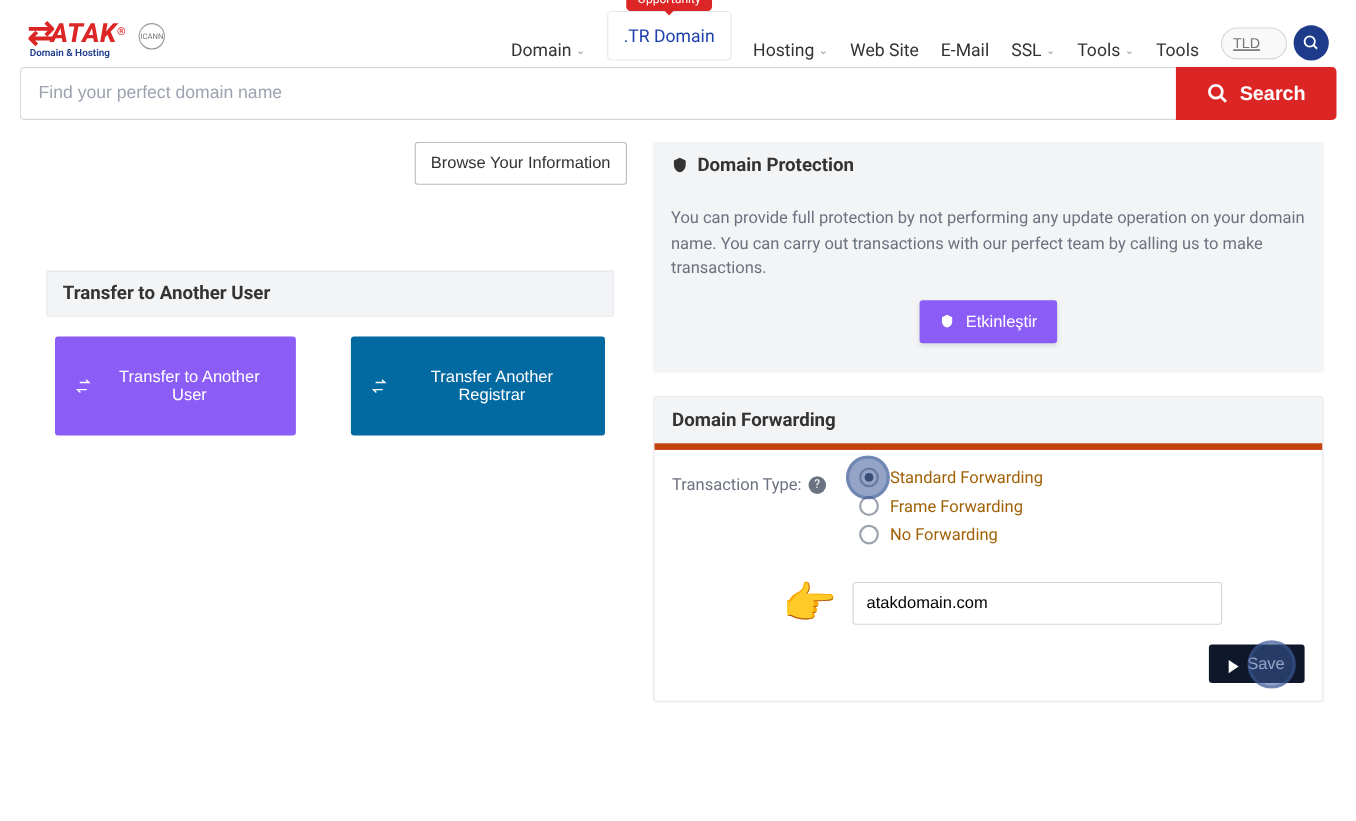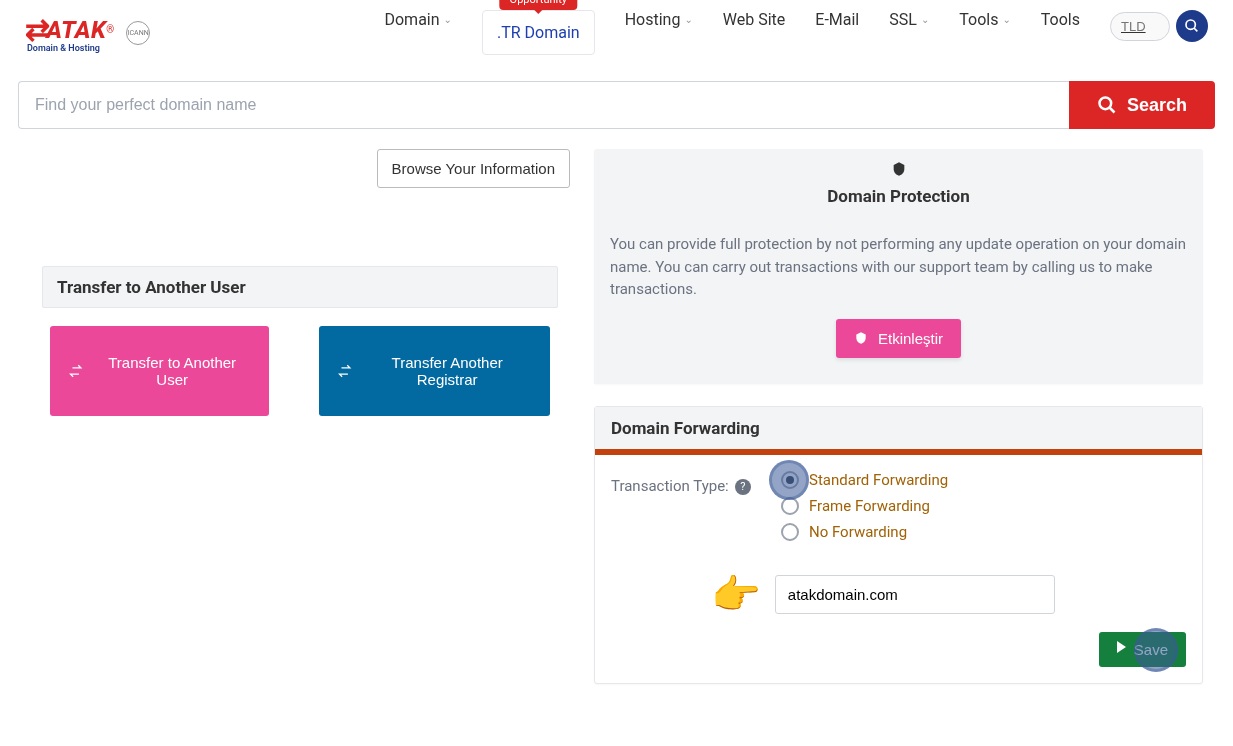--- a/index.html
+++ b/index.html
@@ -5,32 +5,32 @@
     * { box-sizing: border-box; margin: 0; padding: 0; }
     body { font-family: -apple-system, BlinkMacSystemFont, "Segoe UI", Roboto, Arial, sans-serif; background: #fff; color: #333; width: 1233px; height: 746px; overflow: hidden; position: relative; }
     
     
     .header { display: flex; align-items: center; padding: 10px 25px 6px 25px; background: #fff; }
     .logo { display: flex; align-items: center; gap: 6px; }
     .logo-main { color: #dc2626; font-weight: 800; font-size: 24px; letter-spacing: 0.5px; font-style: italic; }
     .logo-swoosh { color: #dc2626; font-size: 30px; font-weight: bold; margin-right: -4px; }
     .logo-sub { color: #1e3a8a; font-size: 9px; font-weight: 600; margin-top: -4px; margin-left: 2px; }
     .logo-icann { width: 24px; height: 24px; border-radius: 50%; border: 1px solid #999; display: flex; align-items: center; justify-content: center; font-size: 7px; color: #777; margin-left: 6px; }
-    .nav { display: flex; align-items: flex-start; gap: 30px; margin-left: auto; }
+    .nav { display: flex; align-items: flex-end; gap: 20px; margin-left: auto; }
     .nav-item { position: relative; font-size: 16px; color: #333; cursor: pointer; display: flex; align-items: center; gap: 4px; }
     .nav-item.active { border: 1px solid #e5e7eb; padding: 12px 14px; border-radius: 4px; color: #1e40af; }
     .badge-opportunity { position: absolute; top: -22px; left: 50%; transform: translateX(-50%); background: #dc2626; color: #fff; font-size: 11px; padding: 4px 10px; border-radius: 4px; white-space: nowrap; }
     .badge-opportunity::after { content: ''; position: absolute; bottom: -4px; left: 50%; transform: translateX(-50%); border-left: 4px solid transparent; border-right: 4px solid transparent; border-top: 4px solid #dc2626; }
     .caret { font-size: 10px; color: #999; }
     .tld-search { display: flex; align-items: center; gap: 6px; text-decoration: underline; }
     .tld-input { width: 60px; padding: 6px 10px; border: 1px solid #d1d5db; border-radius: 18px; font-size: 13px; outline: none; background: #f9f9f9; }
     .search-circle { width: 32px; height: 32px; border-radius: 50%; background: #1e3a8a; display: flex; align-items: center; justify-content: center; cursor: pointer; }
     
     
-    .search-bar { display: flex; margin: 20px 18px 0 18px; }
+    .search-bar { display: flex; margin: 0 18px 0 18px; }
     .search-input { flex: 1; padding: 14px 16px; border: 1px solid #d1d5db; border-right: none; border-radius: 4px 0 0 4px; font-size: 16px; outline: none; color: #666; }
     .search-input::placeholder { color: #9ca3af; }
     .search-btn { background: #dc2626; color: #fff; border: none; padding: 0 28px; font-size: 18px; font-weight: 700; border-radius: 0 4px 4px 0; cursor: pointer; display: flex; align-items: center; gap: 10px; }
     
     
     .content { display: flex; gap: 24px; padding: 20px 30px; }
     .col-left { flex: 0 0 540px; }
     .col-right { flex: 1; }
     
     
@@ -39,39 +39,39 @@
     
     
     .panel { border: 1px solid #e5e7eb; border-radius: 3px; background: #fff; margin-bottom: 22px; box-shadow: 0 1px 2px rgba(0,0,0,0.03); }
     .panel-header { background: #f3f4f6; padding: 11px 16px; font-size: 17px; font-weight: 700; color: #333; border-bottom: 6px solid #c2410c; display: flex; align-items: center; gap: 8px; }
     .panel-body { padding: 16px; }
     
     
     .transfer-box { padding: 12px; margin-top: 66px; }
     .transfer-box .sub { background: #f3f4f6; border: 1px solid #e5e7eb; padding: 10px 14px; font-weight: 700; font-size: 17px; border-radius: 2px; }
     .transfer-actions { display: flex; gap: 50px; justify-content: center; padding: 18px 8px 28px 8px; }
-    .btn-cyan { background: #ec4899; color: #fff; border: none; padding: 11px 18px; font-size: 15px; border-radius: 3px; cursor: pointer; display: flex; align-items: center; gap: 10px; }
+    .btn-cyan { background: #8b5cf6; color: #fff; border: none; padding: 11px 18px; font-size: 15px; border-radius: 3px; cursor: pointer; display: flex; align-items: center; gap: 10px; }
     .btn-red { background: #0369a1; color: #fff; border: none; padding: 28px 18px; font-size: 15px; border-radius: 3px; cursor: pointer; display: flex; align-items: center; gap: 10px; }
-    .btn-green { background: #15803d; color: #fff; border: none; padding: 9px 18px; font-size: 15px; border-radius: 3px; cursor: pointer; display: flex; align-items: flex-start; gap: 8px; }
+    .btn-green { background: #0f172a; color: #fff; border: none; padding: 9px 18px; font-size: 15px; border-radius: 3px; cursor: pointer; display: flex; align-items: flex-end; gap: 8px; }
     
     
     .protection-text { color: #6b7280; font-size: 15px; line-height: 1.5; }
     .protection-action { text-align: center; margin-top: 18px; padding-bottom: 10px; }
     
     
     .form-row { display: flex; align-items: flex-start; gap: 20px; margin-bottom: 14px; }
     .form-label { color: #6b7280; font-size: 15px; width: 150px; display: flex; align-items: flex-end; gap: 6px; padding-top: 6px; }
     .help-circle { width: 16px; height: 16px; border-radius: 50%; background: #6b7280; color: #fff; font-size: 11px; display: inline-flex; align-items: center; justify-content: center; }
     .radio-group { display: flex; flex-direction: column; gap: 8px; }
     .radio-item { display: flex; align-items: center; gap: 10px; font-size: 15px; color: #a16207; position: relative; }
     .radio { width: 18px; height: 18px; border: 2px solid #9ca3af; border-radius: 50%; position: relative; }
     .radio.checked::after { content: ''; width: 8px; height: 8px; border-radius: 50%; background: #374151; position: absolute; top: 50%; left: 50%; transform: translate(-50%, -50%); }
     .highlight-circle { position: absolute; width: 40px; height: 40px; border: 3px solid rgba(59,89,152,0.4); background: rgba(59,89,152,0.55); border-radius: 50%; left: -12px; top: -11px; z-index: 5; }
     .input-row { display: flex; align-items: center; gap: 14px; margin-top: 30px; margin-left: 100px; }
-    .text-input { width: 280px; padding: 10px 12px; border: 1px solid #d1d5db; border-radius: 3px; font-size: 15px; outline: none; }
+    .text-input { width: 336px; padding: 10px 12px; border: 1px solid #d1d5db; border-radius: 3px; font-size: 15px; outline: none; }
     .pointer-emoji { font-size: 40px; }
     .save-wrap { display: flex; justify-content: flex-end; margin-top: 14px; position: relative; }
     .save-highlight { position: absolute; width: 44px; height: 44px; border: 3px solid rgba(59,89,152,0.4); background: rgba(59,89,152,0.55); border-radius: 50%; right: 8px; top: -4px; z-index: 5; }
     
     .icon-svg { width: 16px; height: 16px; }
     .play-tri { width: 0; height: 0; border-left: 9px solid #fff; border-top: 6px solid transparent; border-bottom: 6px solid transparent; }
   </style>
 </head>
 <body>
 
@@ -162,28 +162,28 @@
             <path d="M7 7h13l-4-4M17 17H4l4 4"></path>
           </svg>
           <span>Transfer Another Registrar</span>
         </button>
       </div>
     </div>
   </div>
 
   <div class="col-right">
     <div class="panel" style="background:#f3f4f6; border:none;">
-      <div class="panel-header" style="background:transparent;border:none;flex-direction:column;">
+      <div class="panel-header" style="background:transparent;border:none;">
         <svg width="16" height="18" viewBox="0 0 24 24" fill="#333">
           <path d="M12 2L4 6v6c0 5 3.5 9 8 10 4.5-1 8-5 8-10V6l-8-4z"></path>
         </svg>
         <span>Domain Protection</span>
       </div>
       <div class="panel-body" style="background:#f3f4f6;">
-        <div class="protection-text">You can provide full protection by not performing any update operation on your domain name. You can carry out transactions with our support team by calling us to make transactions.</div>
+        <div class="protection-text">You can provide full protection by not performing any update operation on your domain name. You can carry out transactions with our perfect team by calling us to make transactions.</div>
         <div class="protection-action">
           <button class="btn-cyan" style="display:inline-flex; box-shadow:0 2px 4px rgba(0,0,0,0.1);">
             <svg width="14" height="16" viewBox="0 0 24 24" fill="#fff">
               <path d="M12 2L4 6v6c0 5 3.5 9 8 10 4.5-1 8-5 8-10V6l-8-4z"></path>
             </svg>
             <span>Etkinleştir</span>
           </button>
         </div>
       </div>
     </div>

